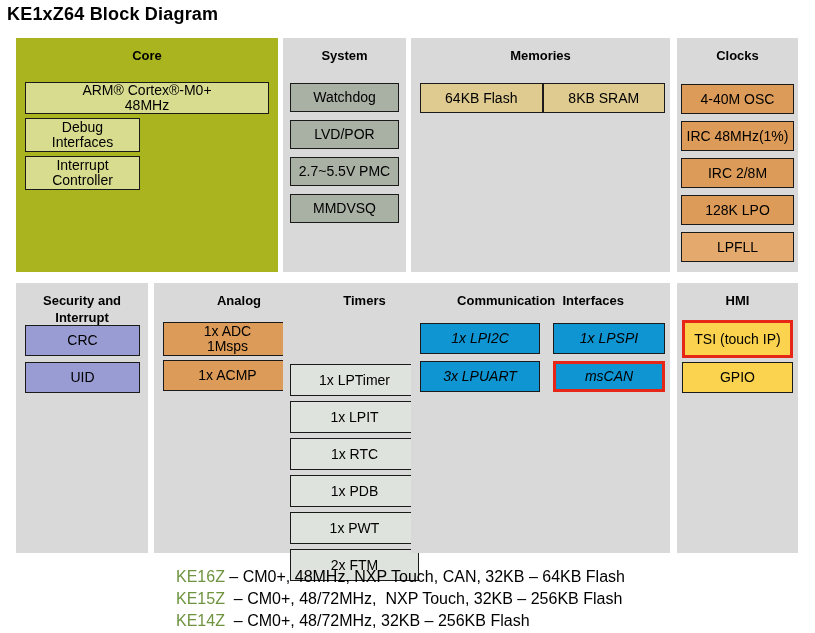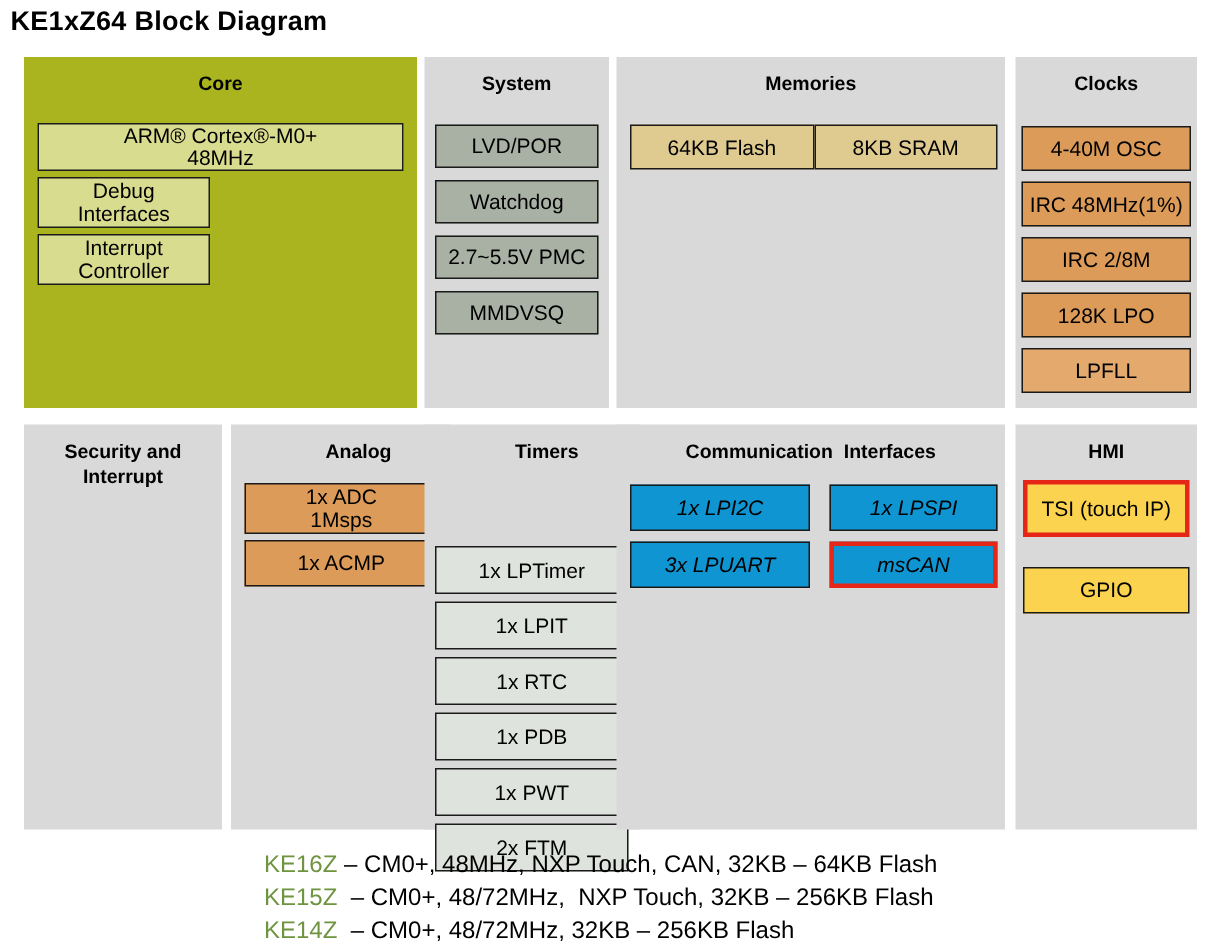--- a/index.html
+++ b/index.html
@@ -41,21 +41,21 @@
   .sec-body{top:42px;left:9px;right:8px;gap:6px;}
   .sec-body .box{height:31px;background:var(--purple);}
   .ana-body{top:39px;left:9px;right:8px;gap:4px;}
   .ana-body .box{background:var(--analog_orange);}
   .ana-body .box.two{height:34px;}
   .ana-body .box.one{height:31px;}
   .tim-body{top:40px;left:7px;right:7px;gap:5px;margin-top:41px;}
   .tim-body .box{height:32px;background:var(--timer_box);}
   .com-body{position:absolute;top:40px;left:9px;right:5px;display:grid;grid-template-columns:120px 1fr;column-gap:13px;row-gap:7px;}
   .com-body .box{height:31px;background:var(--blue);font-style:italic;}
-  .hmi-body{top:37px;left:5px;right:5px;gap:20px;justify-content:center;}
+  .hmi-body{top:37px;left:5px;right:5px;gap:4px;justify-content:center;}
   .hmi-body .box{background:var(--yellow);}
   .hmi-body .tsi{height:38px;}
   .hmi-body .gpio{height:31px;}
   
   .footnotes{position:absolute;left:176px;top:566px;font-size:16px;line-height:22px;}
   .fn{white-space:pre;}
   .fn .model{color:var(--model_green);}
 </style>
 </head>
 <body>
@@ -68,22 +68,22 @@
 48MHz</div>
   <div class="box core-debug">Debug
 Interfaces</div>
   <div class="box core-interrupt">Interrupt
 Controller</div>
 </div>
 
 <div class="panel" style="left:283px;top:38px;width:123px;height:234px;">
   <div class="panel-header">System</div>
   <div class="body-col sys-body">
+    <div class="box">Watchdog</div>
     <div class="box">LVD/POR</div>
-    <div class="box">Watchdog</div>
     <div class="box">2.7~5.5V PMC</div>
     <div class="box">MMDVSQ</div>
   </div>
 </div>
 
 <div class="panel" style="left:411px;top:38px;width:259px;height:234px;">
   <div class="panel-header">Memories</div>
   <div class="mem-body">
     <div class="box">64KB Flash</div>
     <div class="box">8KB SRAM</div>
@@ -97,20 +97,24 @@
     <div class="box">IRC 48MHz(1%)</div>
     <div class="box">IRC 2/8M</div>
     <div class="box">128K LPO</div>
     <div class="box lpfll">LPFLL</div>
   </div>
 </div>
 
 <div class="panel" style="left:16px;top:283px;width:132px;height:270px;">
   <div class="panel-header">Security and
 Interrupt</div>
+  <div class="body-col sec-body">
+    <div class="box">CRC</div>
+    <div class="box">UID</div>
+  </div>
 </div>
 
 <div class="panel" style="left:154px;top:283px;width:122px;height:270px;padding-left:24px;">
   <div class="panel-header">Analog</div>
   <div class="body-col ana-body">
     <div class="box two">1x ADC
 1Msps</div>
     <div class="box one">1x ACMP</div>
   </div>
 </div>

